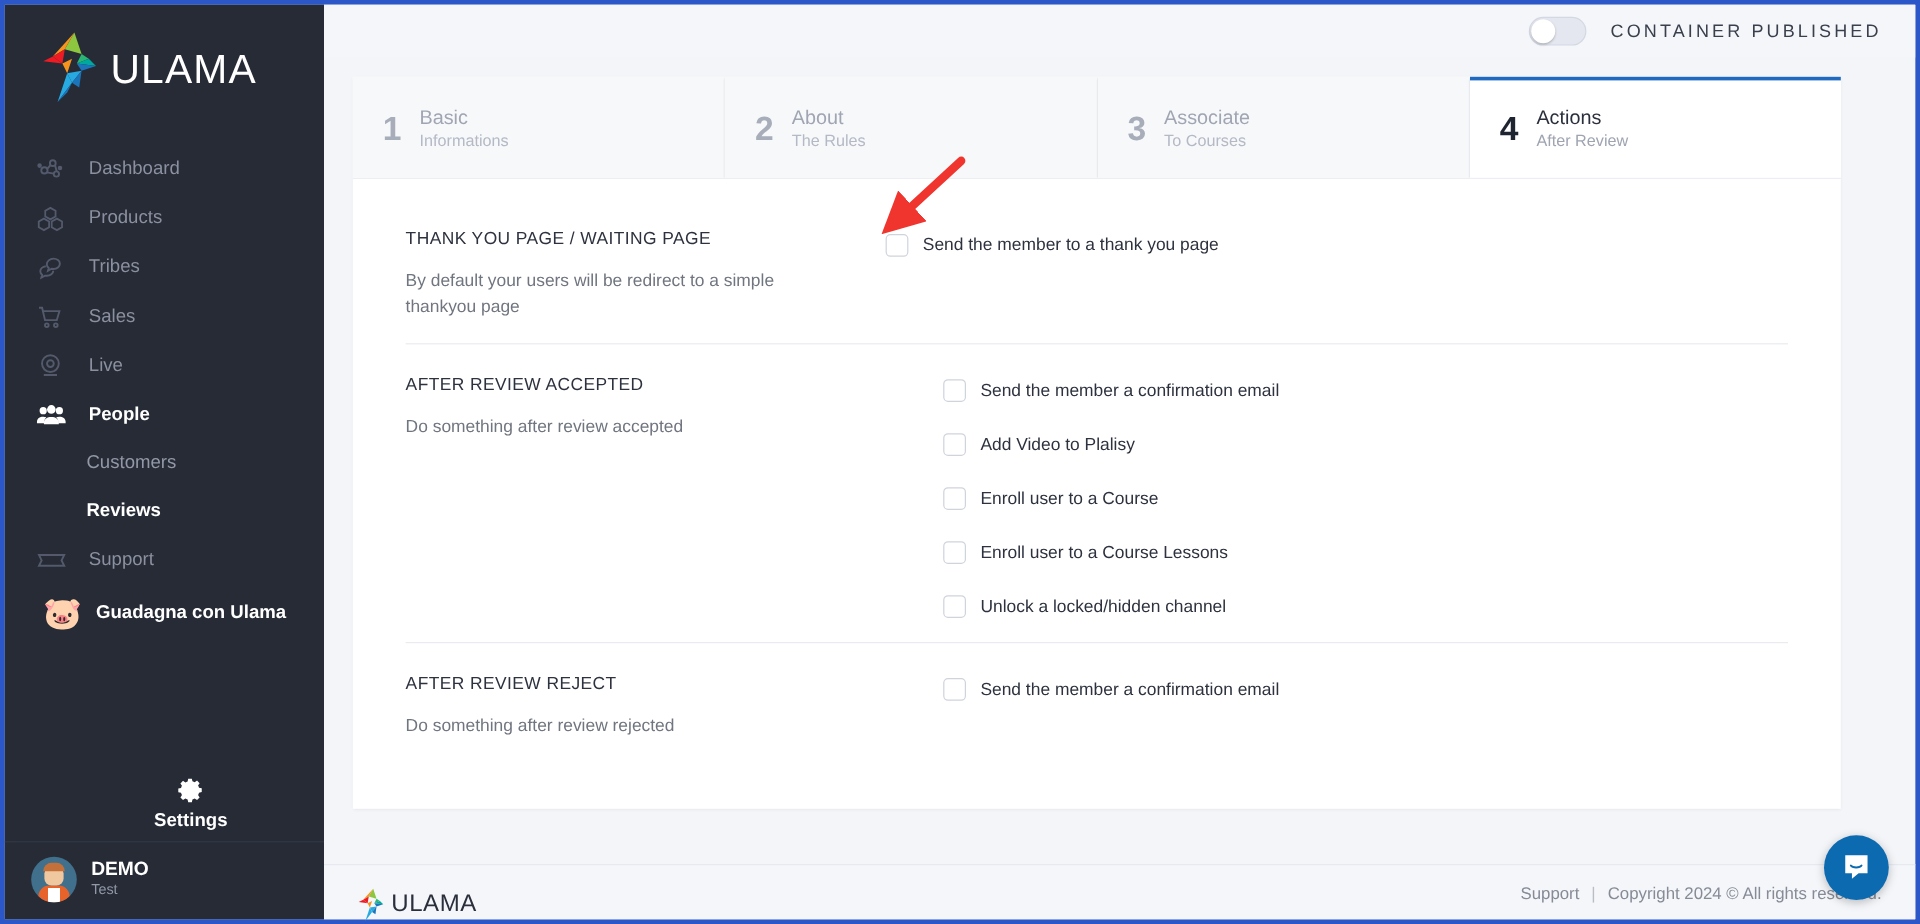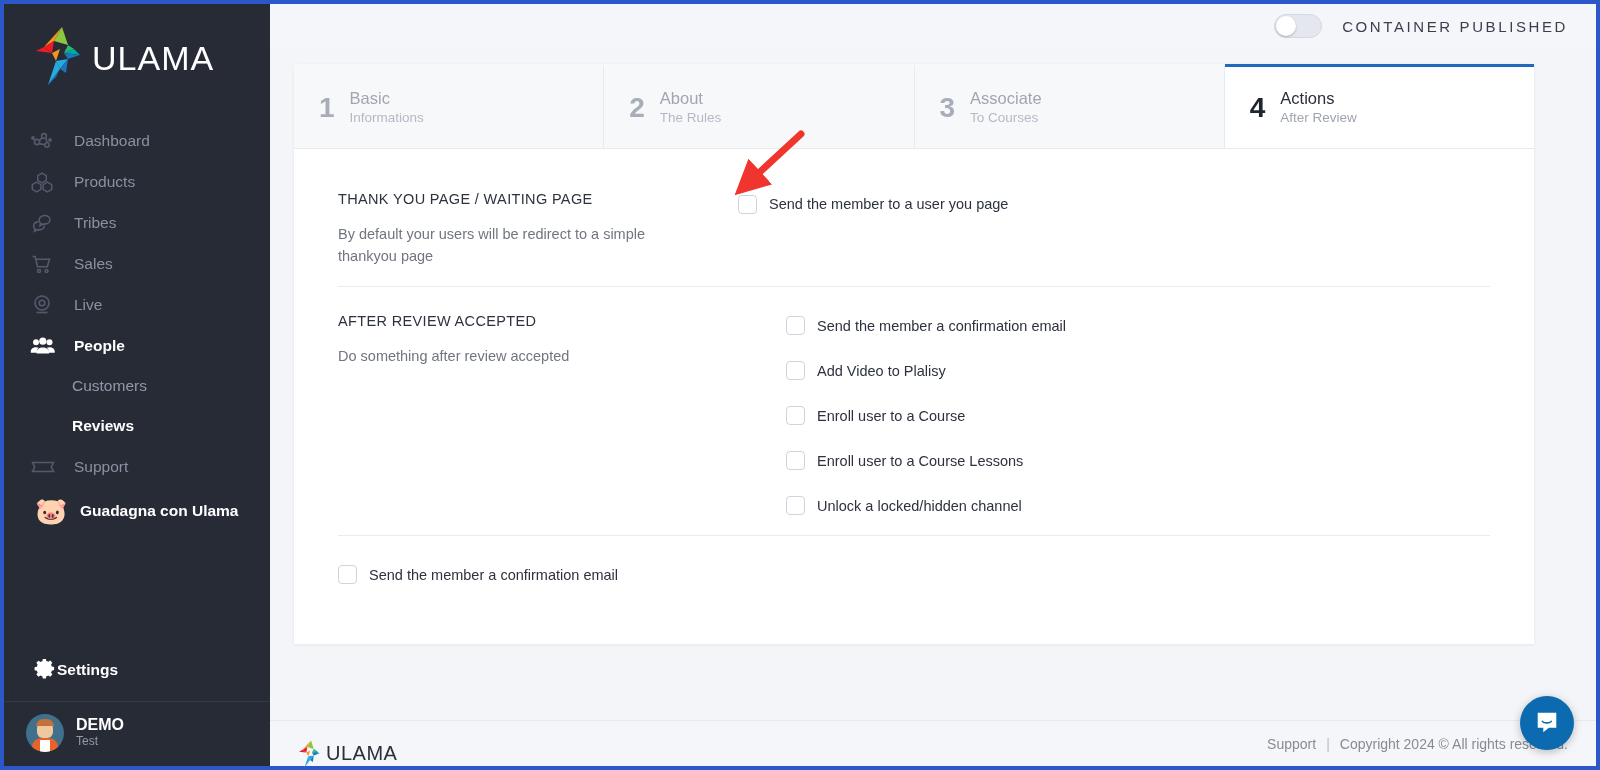--- a/index.html
+++ b/index.html
@@ -57,21 +57,21 @@
   .promo {
     display: flex; align-items: center;
     height: 48px; padding-left: 26px; cursor: pointer;
   }
   .promo-emoji { width: 44px; flex: 0 0 44px; font-size: 26px; line-height: 1;
                  text-align: center; margin-right: 6px; }
   .promo-label { color: #ffffff; font-size: 15.5px; font-weight: bold; }
 
   .settings-row {
     display: flex; align-items: center;
-    height: 46px; padding-left: 30px; margin-bottom: 8px; cursor: pointer;
+    height: 46px; padding-left: 44px; margin-bottom: 8px; cursor: pointer; flex-direction: column;
   }
   .settings-row .nav-ico { color: #ffffff; }
   .settings-label { color: #ffffff; font-size: 15.5px; font-weight: bold; }
 
   .profile {
     border-top: 1px solid #333947;
     display: flex; align-items: center;
     padding: 12px 12px 14px 22px; cursor: pointer;
   }
   .avatar {
@@ -357,21 +357,21 @@
         <div class="panel">
 
           <div class="section">
             <div class="sec-left">
               <div class="sec-title">THANK YOU PAGE / WAITING PAGE</div>
               <div class="sec-desc">By default your users will be redirect to a simple thankyou page</div>
             </div>
             <div class="sec-right">
               <label class="cb-row">
                 <span class="cb"></span>
-                <span class="cb-label">Send the member to a user you page</span>
+                <span class="cb-label">Send the member to a thank you page</span>
               </label>
             </div>
           </div>
 
           <div class="section">
             <div class="sec-left">
               <div class="sec-title">AFTER REVIEW ACCEPTED</div>
               <div class="sec-desc">Do something after review accepted</div>
             </div>
             <div class="sec-right">
@@ -392,20 +392,24 @@
                 <span class="cb-label">Enroll user to a Course Lessons</span>
               </label>
               <label class="cb-row">
                 <span class="cb"></span>
                 <span class="cb-label">Unlock a locked/hidden channel</span>
               </label>
             </div>
           </div>
 
           <div class="section">
+            <div class="sec-left">
+              <div class="sec-title">AFTER REVIEW REJECT</div>
+              <div class="sec-desc">Do something after review rejected</div>
+            </div>
             <div class="sec-right">
               <label class="cb-row">
                 <span class="cb"></span>
                 <span class="cb-label">Send the member a confirmation email</span>
               </label>
             </div>
           </div>
 
         </div>
       </div>

